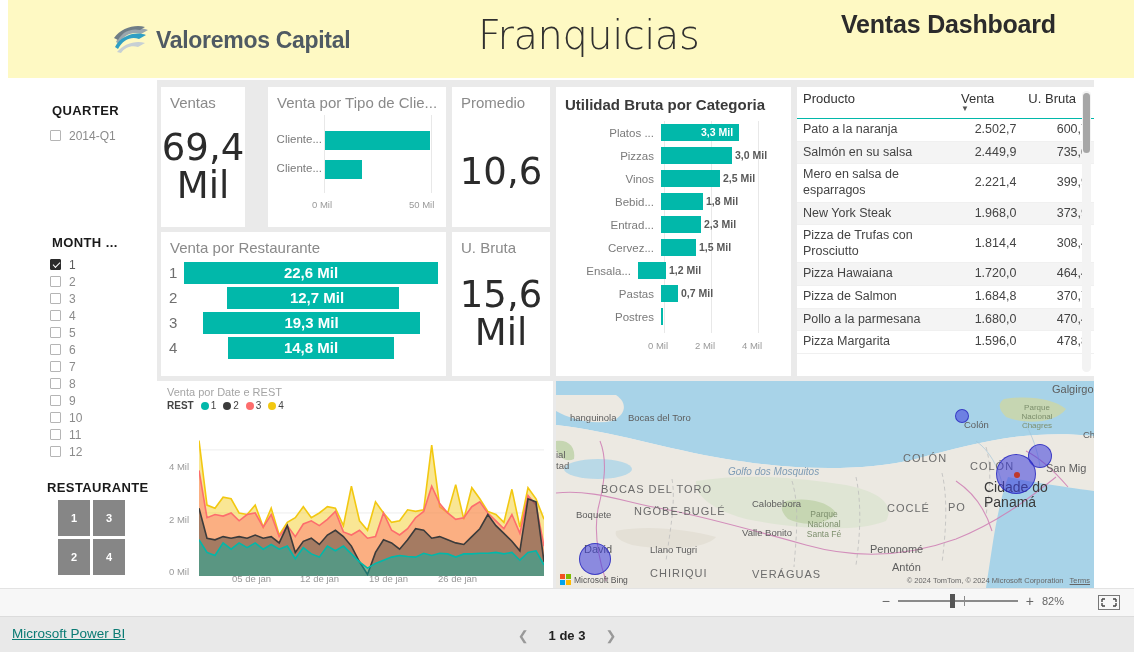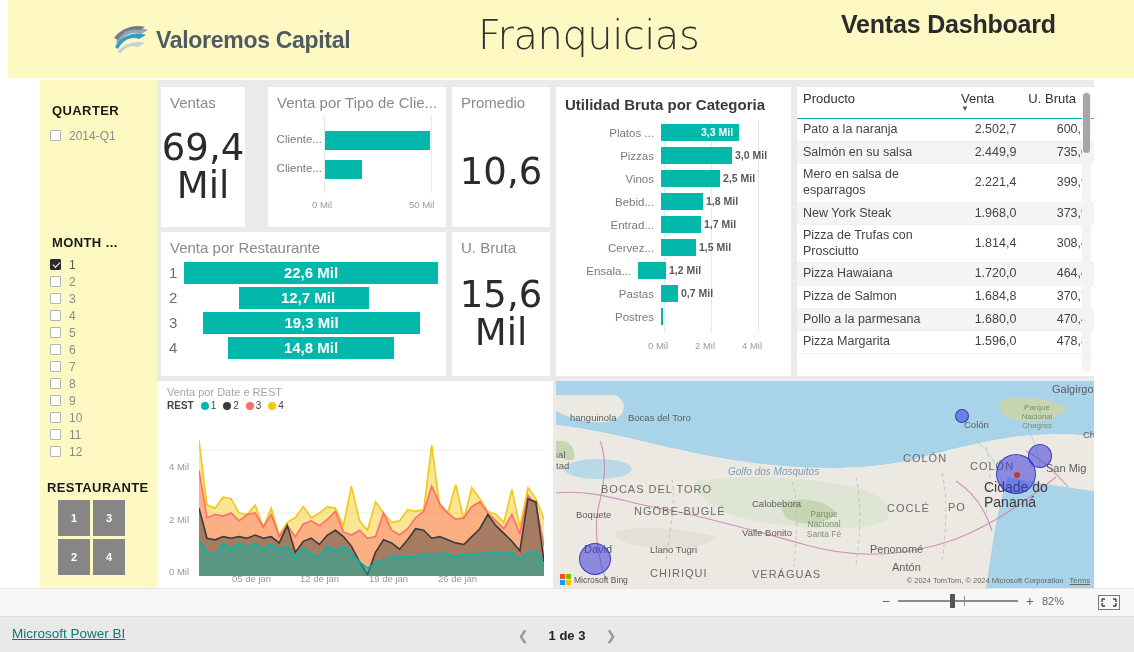--- a/index.html
+++ b/index.html
@@ -24,21 +24,21 @@
                  font-weight:bold; letter-spacing:-0.2px; }
 
   
   .canvas { position:absolute; left:40px; top:80px; width:1054px; height:508px; background:#eaeaea; }
 
   .card { position:absolute; background:#fff; }
   .card-title { font-size:15px; color:#8a8a8a; padding:7px 0 0 9px; font-weight:400; }
   .card-title.bold { font-weight:bold; color:#3a3a3a; font-size:15px; }
 
   
-  .slicers { position:absolute; left:0; top:0; width:117px; height:508px; background:#fef9c3; }
+  .slicers { position:absolute; left:0; top:0; width:117px; height:508px; background:#ffffff; }
   .slicer-head { font-size:13px; font-weight:bold; color:#1a1a1a; letter-spacing:0.4px; }
   .chk-row { display:flex; align-items:center; gap:8px; height:17px; margin-left:10px; }
   .chk { width:11px; height:11px; border:1px solid #b5b5b5; background:#fff; flex:none;
          position:relative; border-radius:1px; }
   .chk.on { background:#2b2b2b; border-color:#2b2b2b; }
   .chk.on:after { content:""; position:absolute; left:2px; top:2px; width:6px; height:3px;
                   border-left:1.6px solid #fff; border-bottom:1.6px solid #fff;
                   transform:rotate(-45deg); }
   .chk-lbl { font-size:12px; color:#8b8b8b; }
   .tiles { display:grid; grid-template-columns:32px 32px; grid-gap:3px; margin-left:18px; }
@@ -271,21 +271,21 @@
           <div class="cat-name" style="width:105px;">Bebid...</div>
           <div class="cat-bar-wrap">
               <div class="cat-bar" style="width:42px;"></div>
             <div class="cat-val" style="left:45px;">1,8 Mil</div>
             </div>
         </div>
         <div class="cat-row">
           <div class="cat-name" style="width:105px;">Entrad...</div>
           <div class="cat-bar-wrap">
               <div class="cat-bar" style="width:40px;"></div>
-            <div class="cat-val" style="left:43px;">1,7 Mil</div>
+            <div class="cat-val" style="left:43px;">2,3 Mil</div>
             </div>
         </div>
         <div class="cat-row">
           <div class="cat-name" style="width:105px;">Cervez...</div>
           <div class="cat-bar-wrap">
               <div class="cat-bar" style="width:35px;"></div>
             <div class="cat-val" style="left:38px;">1,5 Mil</div>
             </div>
         </div>
         <div class="cat-row">
@@ -389,21 +389,21 @@
       <div style="position:absolute;left:0;top:28px;width:285px;">
         <div class="rbar-row">
           <div class="rbar-idx">1</div>
           <div class="rbar-track">
               <div class="rbar-fill" style="left:7px;width:254px;">22,6 Mil</div>
             </div>
         </div>
         <div class="rbar-row">
           <div class="rbar-idx">2</div>
           <div class="rbar-track">
-              <div class="rbar-fill" style="left:62px;width:130px;padding-left:8px;">12,7 Mil</div>
+              <div class="rbar-fill" style="left:50px;width:172px;padding-left:8px;">12,7 Mil</div>
             </div>
         </div>
         <div class="rbar-row">
           <div class="rbar-idx">3</div>
           <div class="rbar-track">
               <div class="rbar-fill" style="left:26px;width:217px;">19,3 Mil</div>
             </div>
         </div>
         <div class="rbar-row">
           <div class="rbar-idx">4</div>

